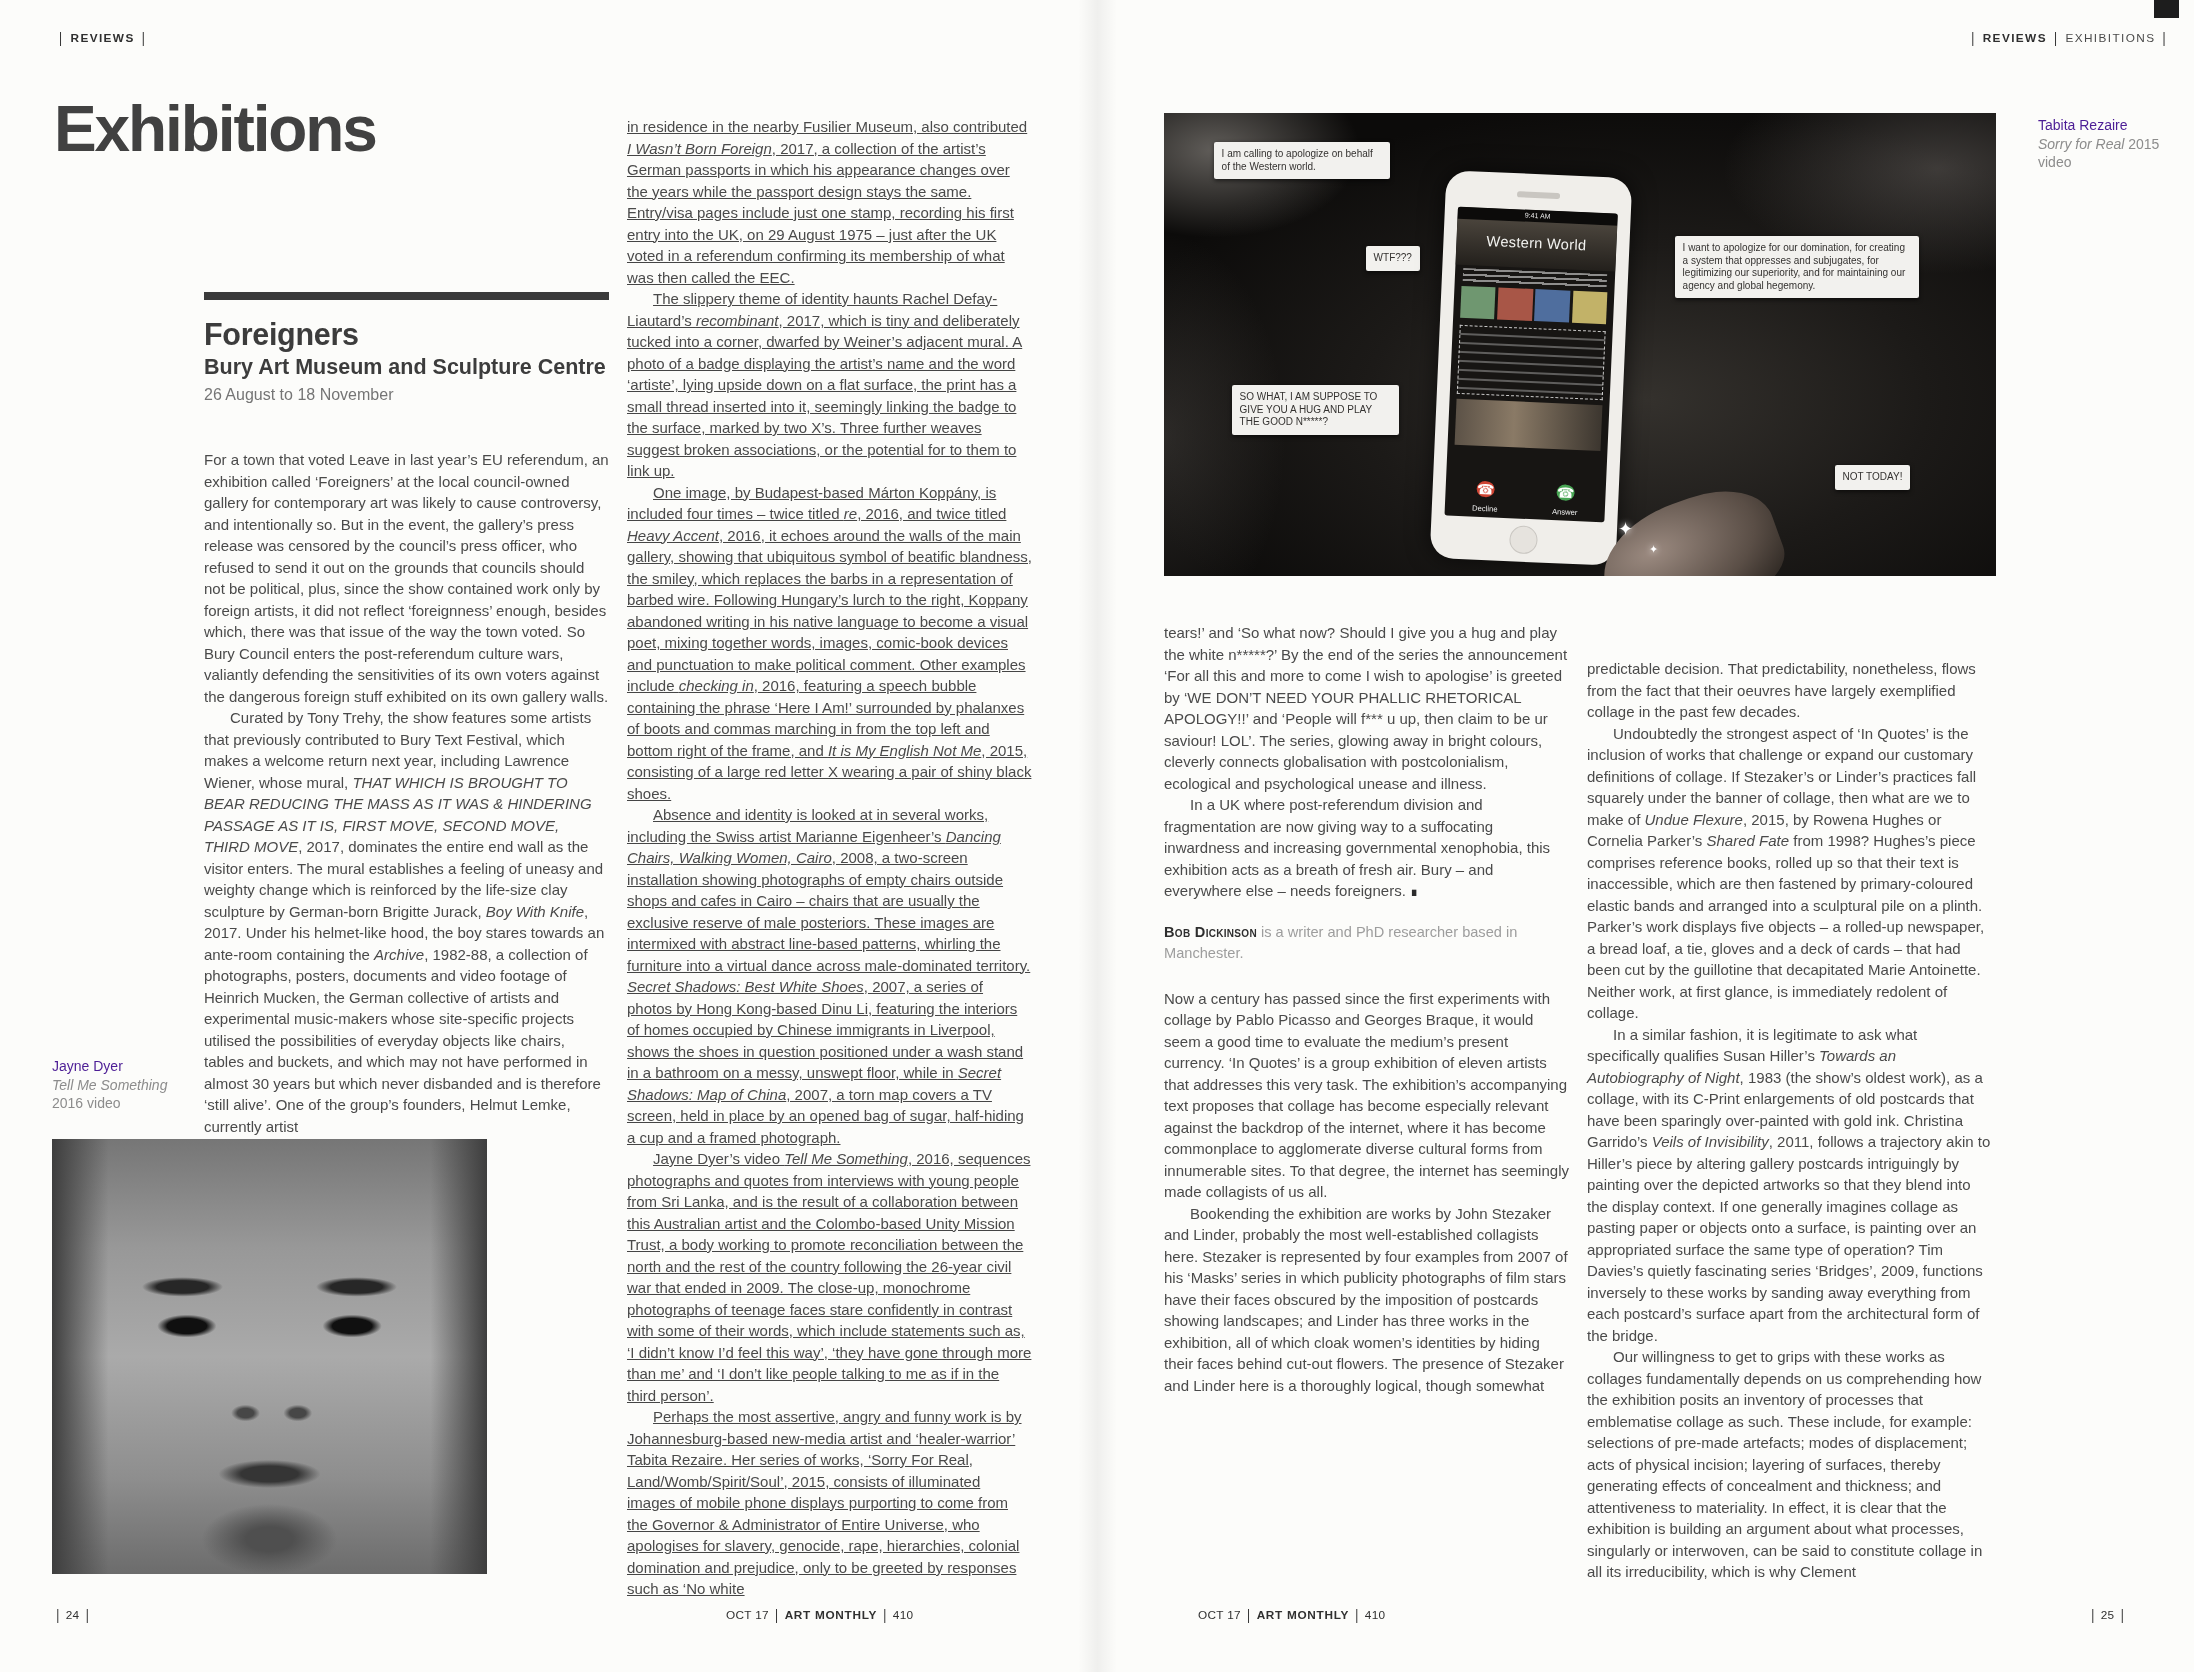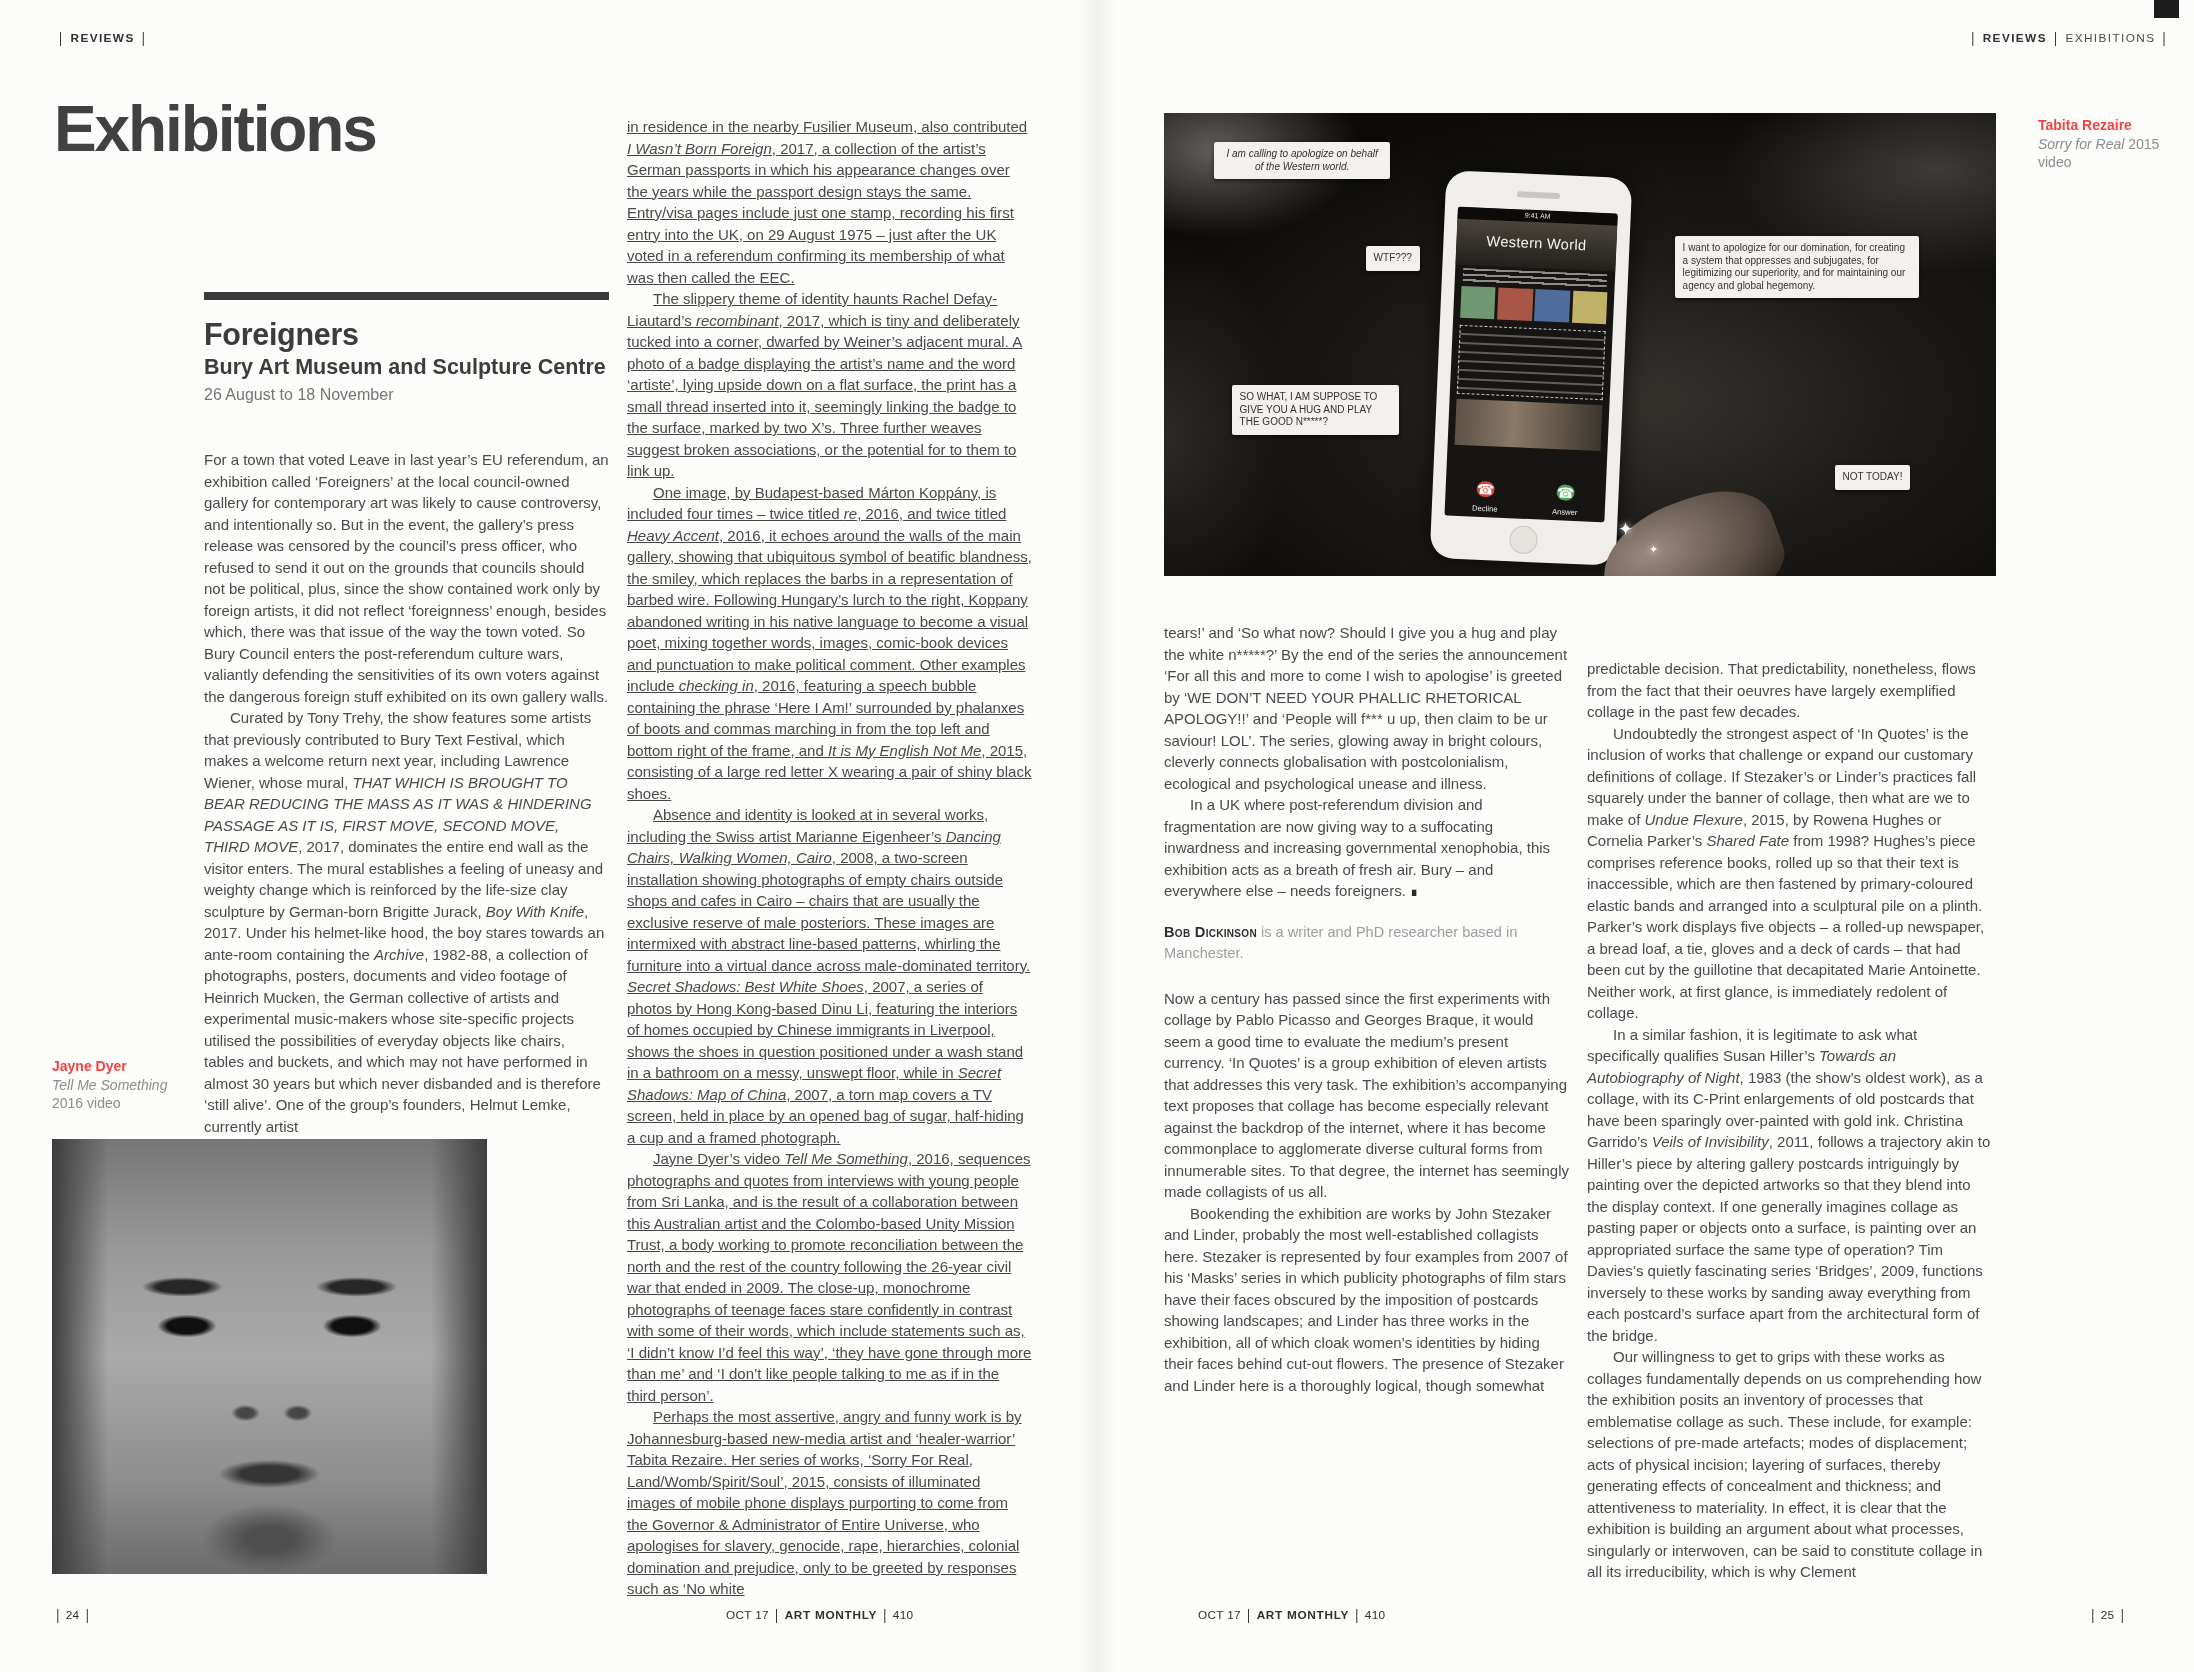--- a/index.html
+++ b/index.html
@@ -29,21 +29,21 @@
   .para{margin:0;font-size:15px;line-height:21.5px;color:#4a4a4a;text-align:left;}
   .para.ind{text-indent:26px;}
   .para i{font-style:italic;}
   .endmark{font-style:normal;color:#2b2b2b;font-size:13px;}
   .smallcaps{font-variant:small-caps;color:#2e2e2e;letter-spacing:0.3px;}
   .byline{margin:19.4px 0 0;font-size:14.6px;line-height:21px;color:#9d9d9d;}
   .inquotes-header{margin-top:25px;}
   .col3b-block{margin-top:24px;}
 
   .caption{position:absolute;font-size:14px;line-height:18.7px;color:#8c8c8c;}
-  .caption .cap-name{font-weight:bold;color:#ef4444;display:block;}
+  .caption .cap-name{font-weight:normal;color:#4c1d95;display:block;}
   .caption .cap-title{font-style:italic;}
 
   
   .photo-face{position:absolute;left:52px;top:1139px;width:435px;height:435px;
     background:
       radial-gradient(ellipse 38px 14.6px at 31% 43%, #101010 52%, rgba(16,16,16,0) 78%),
       radial-gradient(ellipse 38px 14.6px at 69% 43%, #101010 52%, rgba(16,16,16,0) 78%),
       radial-gradient(ellipse 54px 13px at 30% 34%, #272727 48%, rgba(39,39,39,0) 75%),
       radial-gradient(ellipse 54px 13px at 70% 34%, #272727 48%, rgba(39,39,39,0) 75%),
       radial-gradient(ellipse 18px 10.4px at 44.5% 63%, #474747 45%, rgba(71,71,71,0) 80%),
@@ -55,21 +55,21 @@
 
   
   .artwork{position:absolute;left:1164px;top:113px;width:832px;height:463px;overflow:hidden;
     background:
       radial-gradient(ellipse 208px 125px at 6% 8%, rgba(165,160,154,0.55), rgba(165,160,154,0) 70%),
       radial-gradient(ellipse 298px 146px at 93% 12%, rgba(128,122,118,0.42), rgba(128,122,118,0) 72%),
       radial-gradient(ellipse 173px 291px at 0% 70%, rgba(110,105,100,0.30), rgba(110,105,100,0) 70%),
       radial-gradient(ellipse 541px 298px at 58% 62%, #34312d 0%, #1c1a18 52%, #0c0b0a 100%);}
   .bubble{position:absolute;background:#f2f1ee;color:#343230;font-size:10px;line-height:12.5px;
     padding:6.2px 7.6px;border-radius:2.1px;box-shadow:0 1.4px 4.2px rgba(0,0,0,0.55);}
-  .bubble.centered{text-align:center;font-style:italic;}
+  .bubble.centered{text-align:left;}
   .phone{position:absolute;left:274px;top:61px;width:186px;height:388px;background:#f0eeea;
     border-radius:23.6px;transform:rotate(2.5deg);box-shadow:0 0 23.6px rgba(0,0,0,0.65);}
   .speaker{position:absolute;top:18px;left:50%;transform:translateX(-50%);width:43px;height:5.5px;
     border-radius:2.8px;background:#c9c6c1;}
   .home-btn{position:absolute;bottom:8.3px;left:50%;transform:translateX(-50%);width:26px;height:26px;
     border-radius:50%;background:#e6e3de;border:1.4px solid #c9c6c1;}
   .phone-screen{position:absolute;left:13px;right:13px;top:36px;bottom:43px;background:#171513;
     border-radius:2.8px;overflow:hidden;}
   .ph-status{height:11.8px;background:#0c0b0a;color:#e8e8e8;font-size:7px;text-align:center;line-height:11.8px;}
   .ph-hero{height:46px;background:linear-gradient(180deg,#4a443c,#23201c);color:#f3f3f0;font-size:14.6px;

